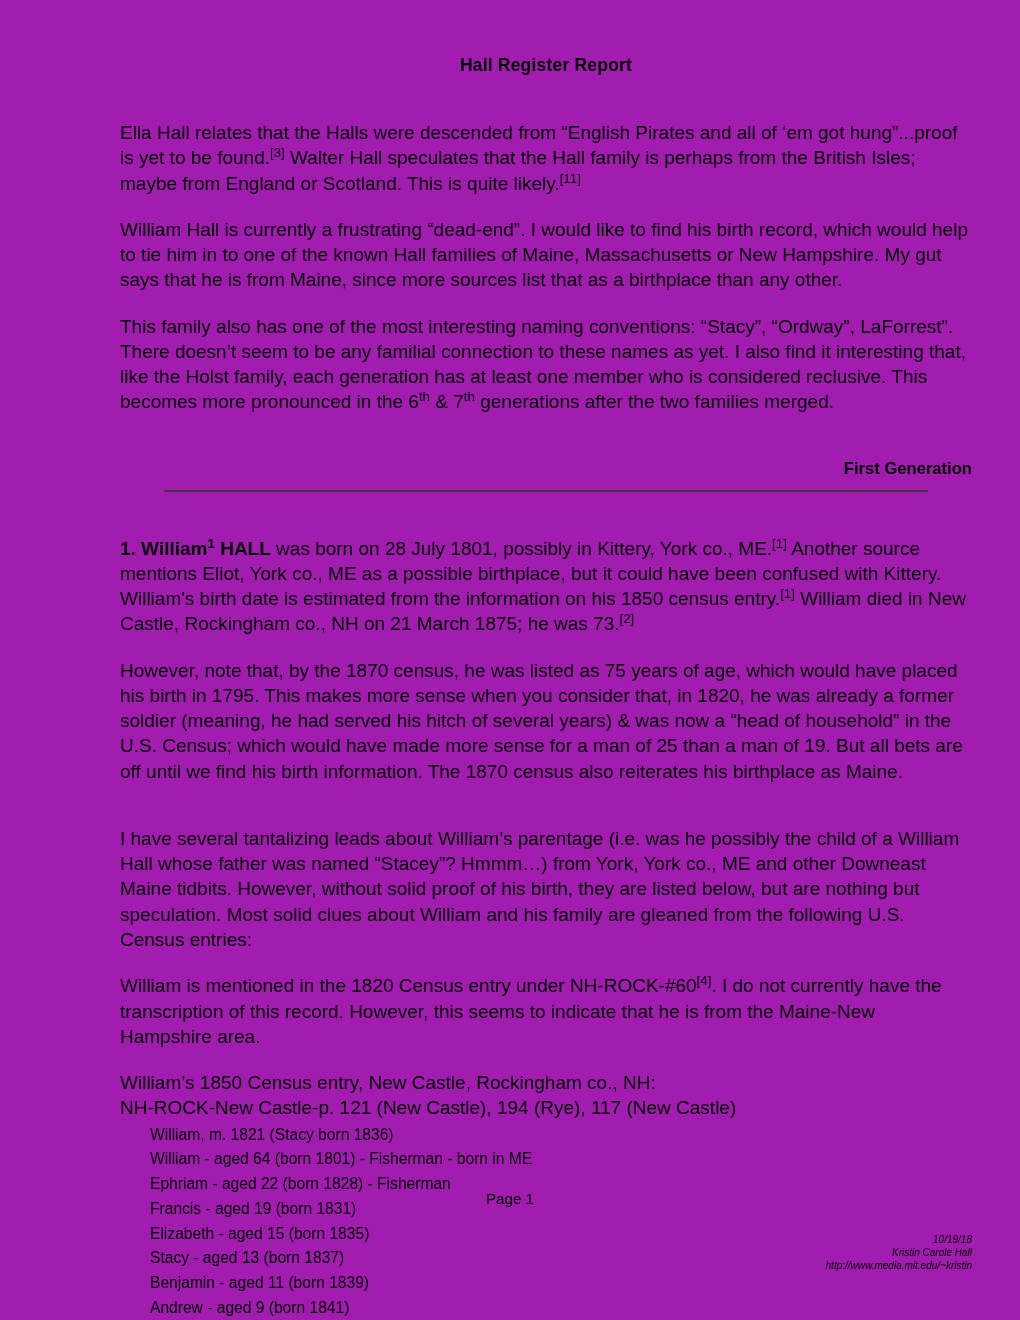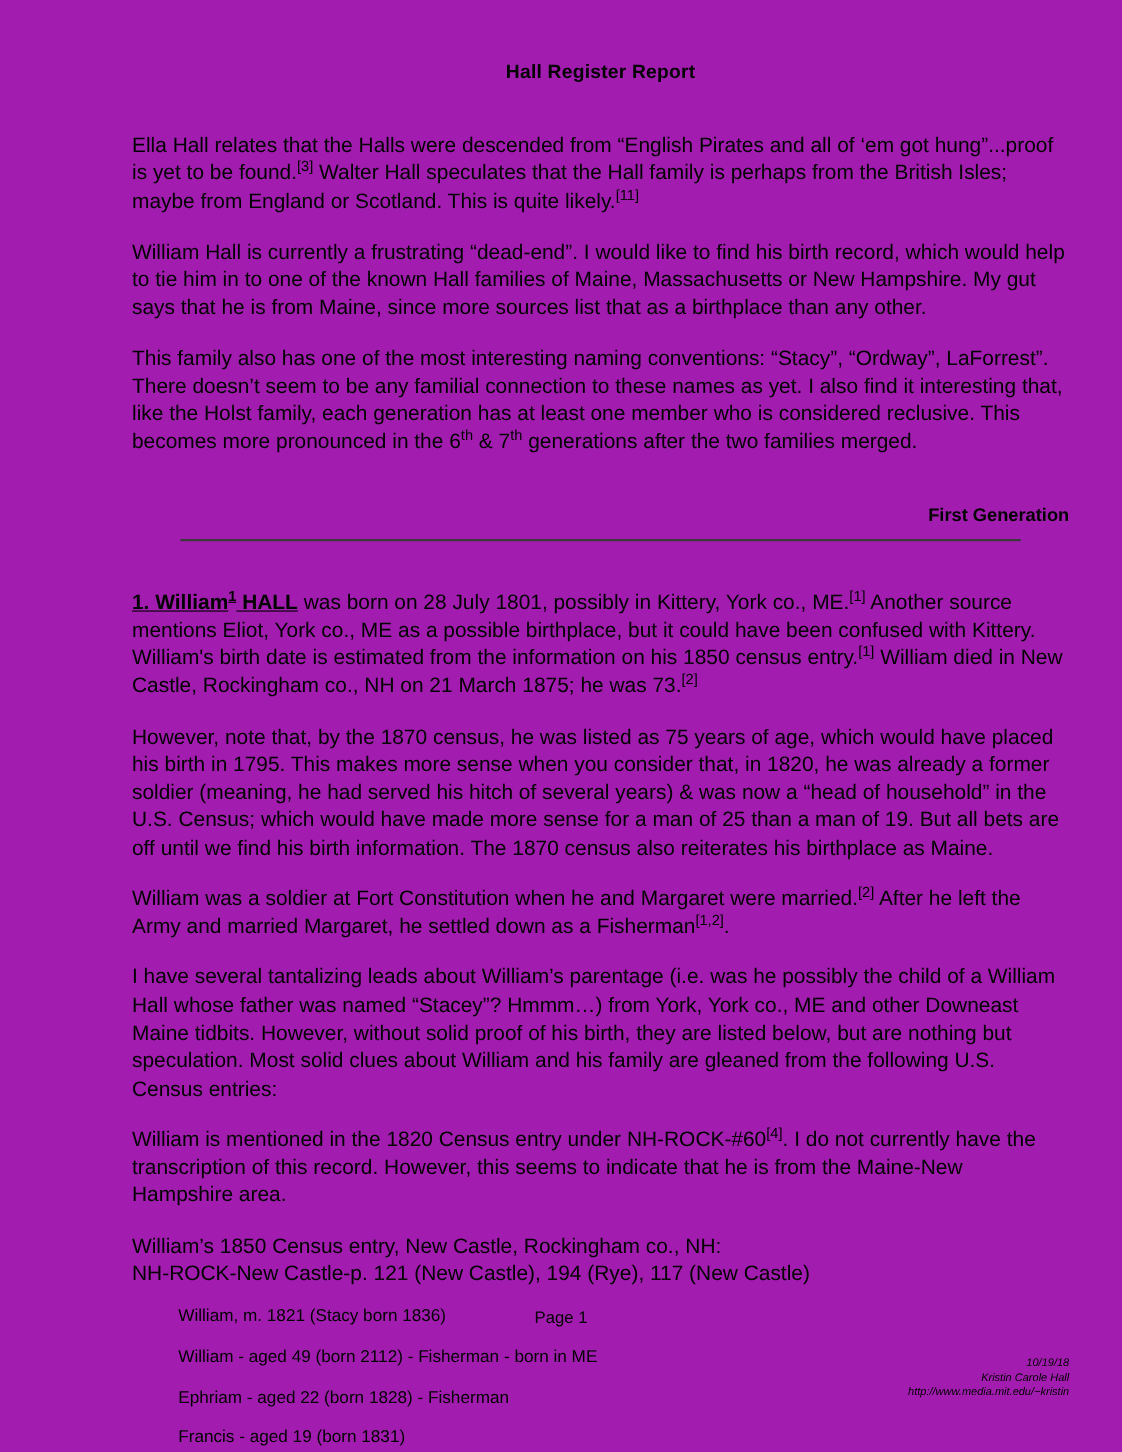--- a/index.html
+++ b/index.html
@@ -55,31 +55,31 @@
     height: 0;
     border: 0;
     border-top: 2.4px solid #3a3a3a;
     margin: 11px 44px 0 44px;
   }
   sup {
     font-size: 0.70em;
     vertical-align: super;
     line-height: 0;
   }
-  .bold { font-weight: bold; text-decoration: underline; }
+  .bold { font-weight: bold; }
 
   ul.census-list {
     list-style: none;
     margin: 0;
     padding: 0;
   }
   ul.census-list li {
     font-size: 15.6px;
     line-height: 1.33;
-    margin: 16px;
+    margin: 4px;
     padding-left: 26px;
   }
 
   .footer-pagenum {
     position: absolute;
     left: 0;
     right: 0;
     top: 1190px;
     text-align: center;
     font-size: 15.2px;
@@ -124,38 +124,37 @@
     <div class="gap-title"></div>
 
     <p class="para"><span class="bold">1. William</span><sup class="bold">1</sup><span class="bold"> HALL</span><span> was born on 28 July 1801, possibly in Kittery, York co., ME.</span><sup>[1]</sup><span>  Another source mentions Eliot, York co., ME as a possible birthplace, but it could have been confused with Kittery.  William's birth date is estimated from the information on his 1850 census entry.</span><sup>[1]</sup><span>  William died in New Castle, Rockingham co., NH on 21 March 1875; he was 73.</span><sup>[2]</sup></p>
 
     <div class="gap-para"></div>
 
     <p class="para">However, note that, by the 1870 census, he was listed as 75 years of age, which would have placed his birth in 1795.  This makes more sense when you consider that, in 1820, he was already a former soldier (meaning, he had served his hitch of several years) &amp; was now a “head of household” in the U.S. Census; which would have made more sense for a man of 25 than a man of 19.  But all bets are off until we find his birth information.  The 1870 census also reiterates his birthplace as Maine.</p>
 
     <div class="gap-para"></div>
 
-    <p class="para"><span>William was a soldier at Fort Constitution when he and Margaret were married.</span><sup>[2]</sup><span>  After he left the Army and married Margaret, he settled down as a Fisherman</span><sup>[1,2]</sup><span>.</span></p>
 
     <div class="gap-para"></div>
 
     <p class="para">I have several tantalizing leads about William’s parentage (i.e. was he possibly the child of a William Hall whose father was named “Stacey”?  Hmmm…) from York, York co., ME and other Downeast Maine tidbits.  However, without solid proof of his birth, they are listed below, but are nothing but speculation.  Most solid clues about William and his family are gleaned from the following U.S. Census entries:</p>
 
     <div class="gap-para"></div>
 
     <p class="para"><span>William is mentioned in the 1820 Census entry under NH-ROCK-#60</span><sup>[4]</sup><span>.  I do not currently have the transcription of this record.  However, this seems to indicate that he is from the Maine-New Hampshire area.</span></p>
 
     <div class="gap-para"></div>
 
     <p class="para">William’s 1850 Census entry, New Castle, Rockingham co., NH:</p>
     <p class="para">NH-ROCK-New Castle-p. 121 (New Castle), 194 (Rye), 117 (New Castle)</p>
 
     <ul class="census-list">
       <li><span>William, m. 1821 (Stacy born 1836)</span><sup></sup></li>
-      <li><span>William - aged 49 (born 2112) - Fisherman - born in ME</span><sup></sup></li>
+      <li><span>William - aged 64 (born 1801) - Fisherman - born in ME</span><sup></sup></li>
       <li><span>Ephriam - aged 22 (born 1828) - Fisherman</span><sup></sup></li>
       <li><span>Francis - aged 19 (born 1831)</span><sup></sup></li>
       <li><span>Elizabeth - aged 15 (born 1835)</span><sup></sup></li>
       <li><span>Stacy - aged 13 (born 1837)</span><sup></sup></li>
       <li><span>Benjamin - aged 11 (born 1839)</span><sup></sup></li>
       <li><span>Andrew - aged 9 (born 1841)</span><sup></sup></li>
     </ul>
 
     <div class="gap-para"></div>
 

